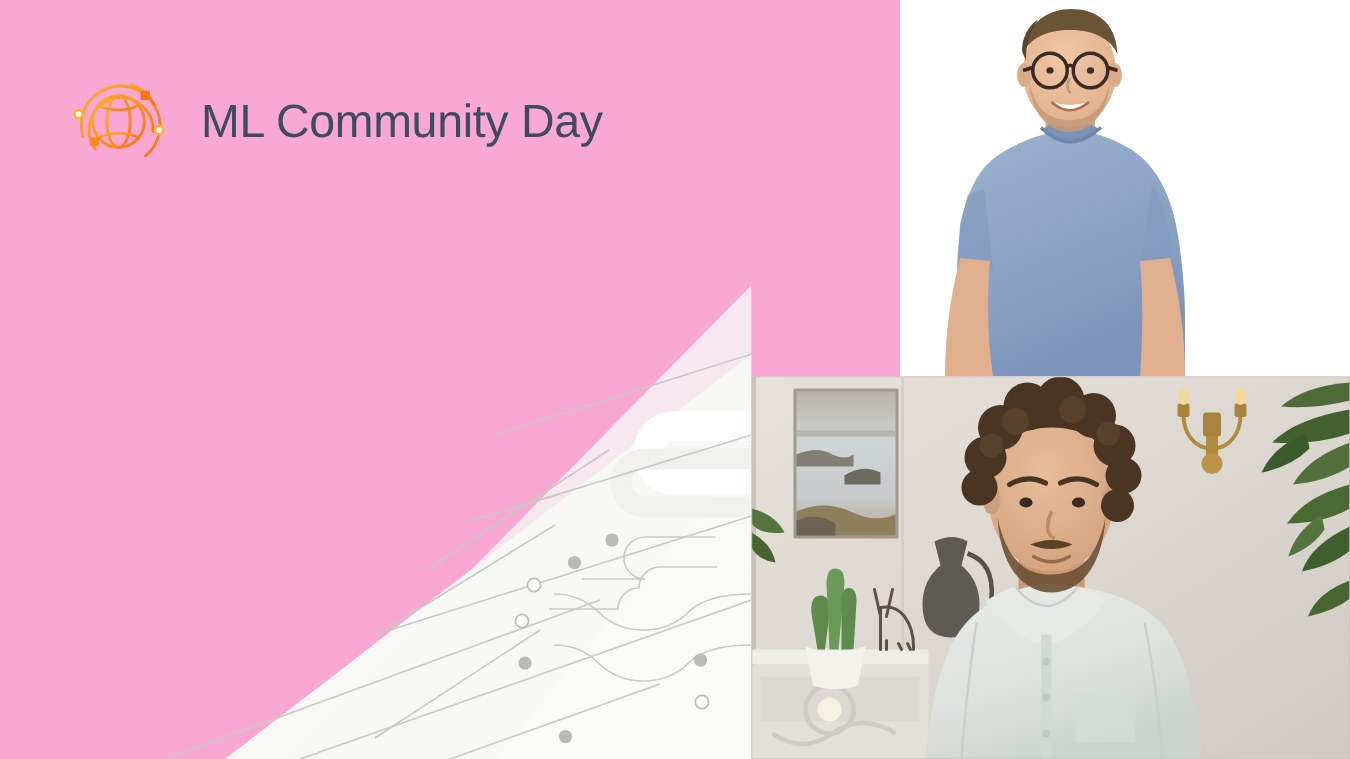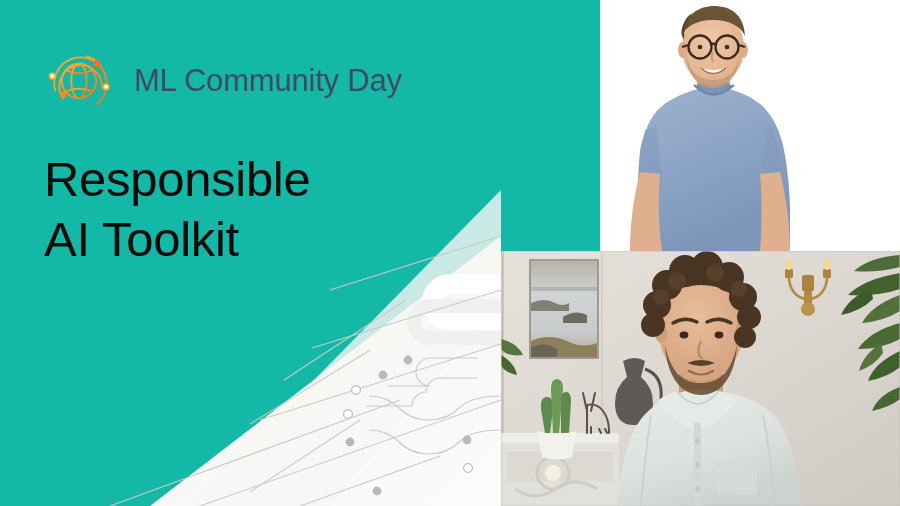--- a/index.html
+++ b/index.html
@@ -7,21 +7,21 @@
     width: 900px; height: 506px;
     overflow: hidden;
     background: #ffffff;
     font-family: "Liberation Sans", sans-serif;
   }
 
   #slide {
     position: relative;
     width: 900px;
     height: 506px;
-    background: #14b8a6;
+    background: #f9a8d4;
     overflow: hidden;
   }
 
   
   .bg-decor {
     position: absolute;
     left: 0; top: 0;
     width: 900px; height: 506px;
     pointer-events: none;
   }
@@ -156,22 +156,20 @@
       <g>
         <rect x="68" y="25" width="7.5" height="7.5" rx="1.2" fill="#f97316"></rect>
         <rect x="27" y="63" width="7" height="7" rx="1.2" fill="#f98a16"></rect>
         <circle cx="17.5" cy="44" r="3.4" fill="#ffffff" stroke="#fbb034" stroke-width="2"></circle>
         <circle cx="83" cy="57" r="3.4" fill="#ffffff" stroke="#fbb034" stroke-width="2"></circle>
       </g>
     </svg>
     <span class="brand-name">ML Community Day</span>
   </div>
 
-  <h1 class="title">Responsible
-AI Toolkit</h1>
 
   <div class="presenter-cutout">
     <svg width="300" height="251" viewBox="0 0 300 251" xmlns="http://www.w3.org/2000/svg">
       <defs>
         <linearGradient id="teeGrad" x1="0" y1="0" x2="0.4" y2="1">
           <stop offset="0%" stop-color="#9db2cf"></stop>
           <stop offset="55%" stop-color="#8ba3c4"></stop>
           <stop offset="100%" stop-color="#7d95b8"></stop>
         </linearGradient>
         <radialGradient id="faceGrad" cx="0.45" cy="0.38" r="0.7">

